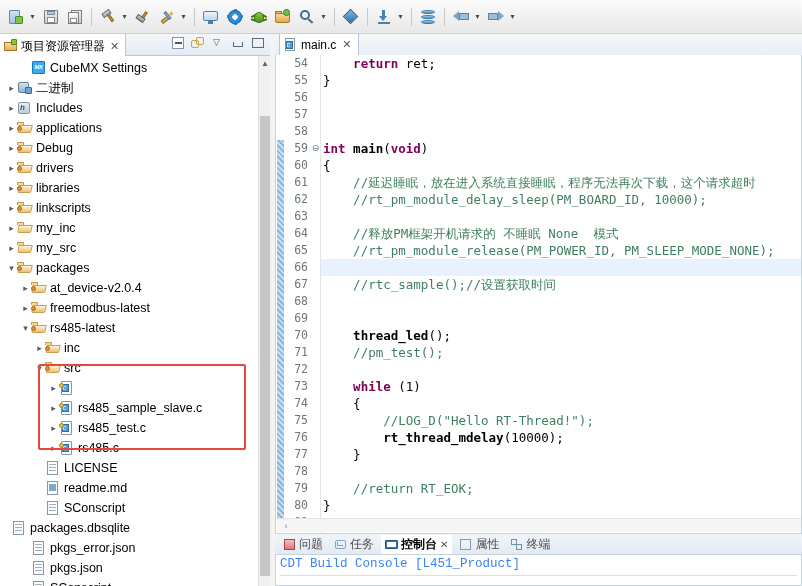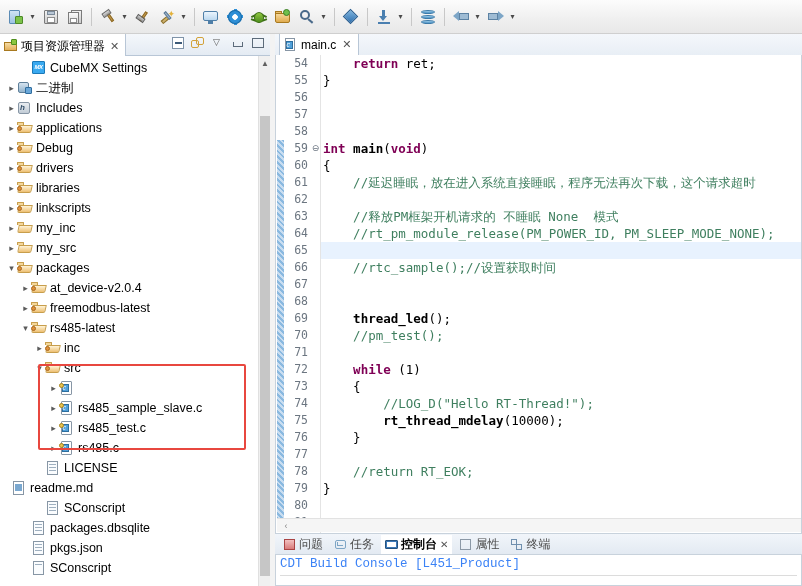--- a/index.html
+++ b/index.html
@@ -605,47 +605,57 @@
         <div class="trow" style="padding-left:34px">
           <span class="twist"></span>
           <span class="ticon ti-doc">
             <i class="b"></i>
             <i class="l" style="top:4px"></i>
             <i class="l" style="top:7px"></i>
             <i class="l" style="top:10px"></i>
           </span>
           <span class="tlabel">LICENSE</span>
         </div>
-        <div class="trow" style="">
+        <div class="trow" style="padding-left:34px">
           <span class="twist"></span>
           <span class="ticon ti-md">
             <i class="b"></i>
             <i class="m"></i>
           </span>
           <span class="tlabel">readme.md</span>
         </div>
         <div class="trow" style="padding-left:34px">
           <span class="twist"></span>
           <span class="ticon ti-doc">
             <i class="b"></i>
             <i class="l" style="top:4px"></i>
             <i class="l" style="top:7px"></i>
             <i class="l" style="top:10px"></i>
           </span>
           <span class="tlabel">SConscript</span>
         </div>
+        <div class="trow" style="">
+          <span class="twist"></span>
+          <span class="ticon ti-doc">
+            <i class="b"></i>
+            <i class="l" style="top:4px"></i>
+            <i class="l" style="top:7px"></i>
+            <i class="l" style="top:10px"></i>
+          </span>
+          <span class="tlabel">packages.dbsqlite</span>
+        </div>
         <div class="trow" style="padding-left:20px">
           <span class="twist"></span>
           <span class="ticon ti-doc">
             <i class="b"></i>
             <i class="l" style="top:4px"></i>
             <i class="l" style="top:7px"></i>
             <i class="l" style="top:10px"></i>
           </span>
-          <span class="tlabel">packages.dbsqlite</span>
+          <span class="tlabel">pkgs_error.json</span>
         </div>
         <div class="trow" style="padding-left:20px">
           <span class="twist"></span>
           <span class="ticon ti-doc">
             <i class="b"></i>
             <i class="l" style="top:4px"></i>
             <i class="l" style="top:7px"></i>
             <i class="l" style="top:10px"></i>
           </span>
           <span class="tlabel">pkgs.json</span>
@@ -748,20 +758,21 @@
       <div class="vline"></div>
       <div class="code-col" id="code">
           <div class="cl"><span class="">    </span><span class="kw">return</span><span class=""> ret;</span></div>
           <div class="cl"><span class="">}</span></div>
           <div class="cl">&nbsp;</div>
           <div class="cl">&nbsp;</div>
           <div class="cl">&nbsp;</div>
           <div class="cl"><span class="kw">int</span><span class=""> </span><span class="bold">main</span><span class="">(</span><span class="kw">void</span><span class="">)</span></div>
           <div class="cl"><span class="">{</span></div>
           <div class="cl"><span class="cm">    //延迟睡眠，放在进入系统直接睡眠，程序无法再次下载，这个请求超时</span></div>
+          <div class="cl"><span class="cm">    //rt_pm_module_delay_sleep(PM_BOARD_ID, 10000);</span></div>
           <div class="cl">&nbsp;</div>
           <div class="cl"><span class="cm">    //释放PM框架开机请求的 不睡眠 None  模式</span></div>
           <div class="cl"><span class="cm">    //rt_pm_module_release(PM_POWER_ID, PM_SLEEP_MODE_NONE);</span></div>
           <div class="cl cur">&nbsp;</div>
           <div class="cl"><span class="cm">    //rtc_sample();//设置获取时间</span></div>
           <div class="cl">&nbsp;</div>
           <div class="cl">&nbsp;</div>
           <div class="cl"><span class="">    </span><span class="bold">thread_led</span><span class="">();</span></div>
           <div class="cl"><span class="cm">    //pm_test();</span></div>
           <div class="cl">&nbsp;</div>

